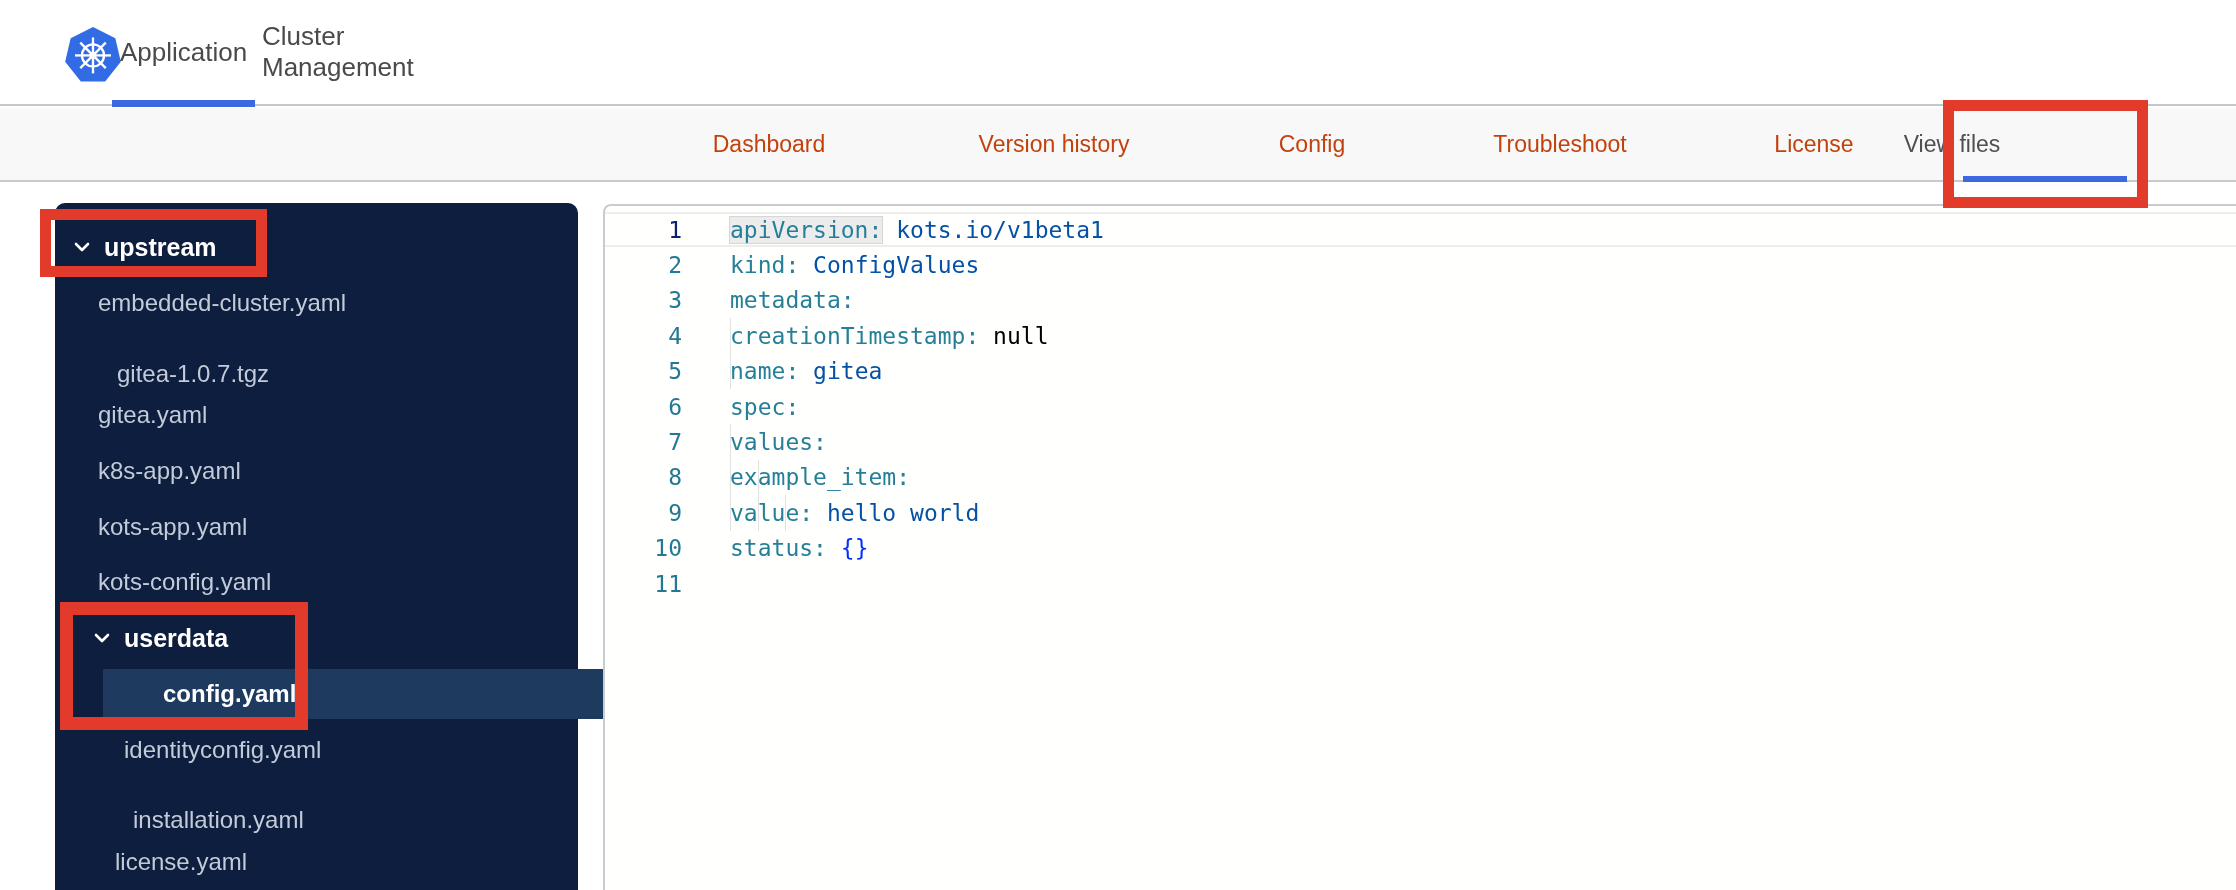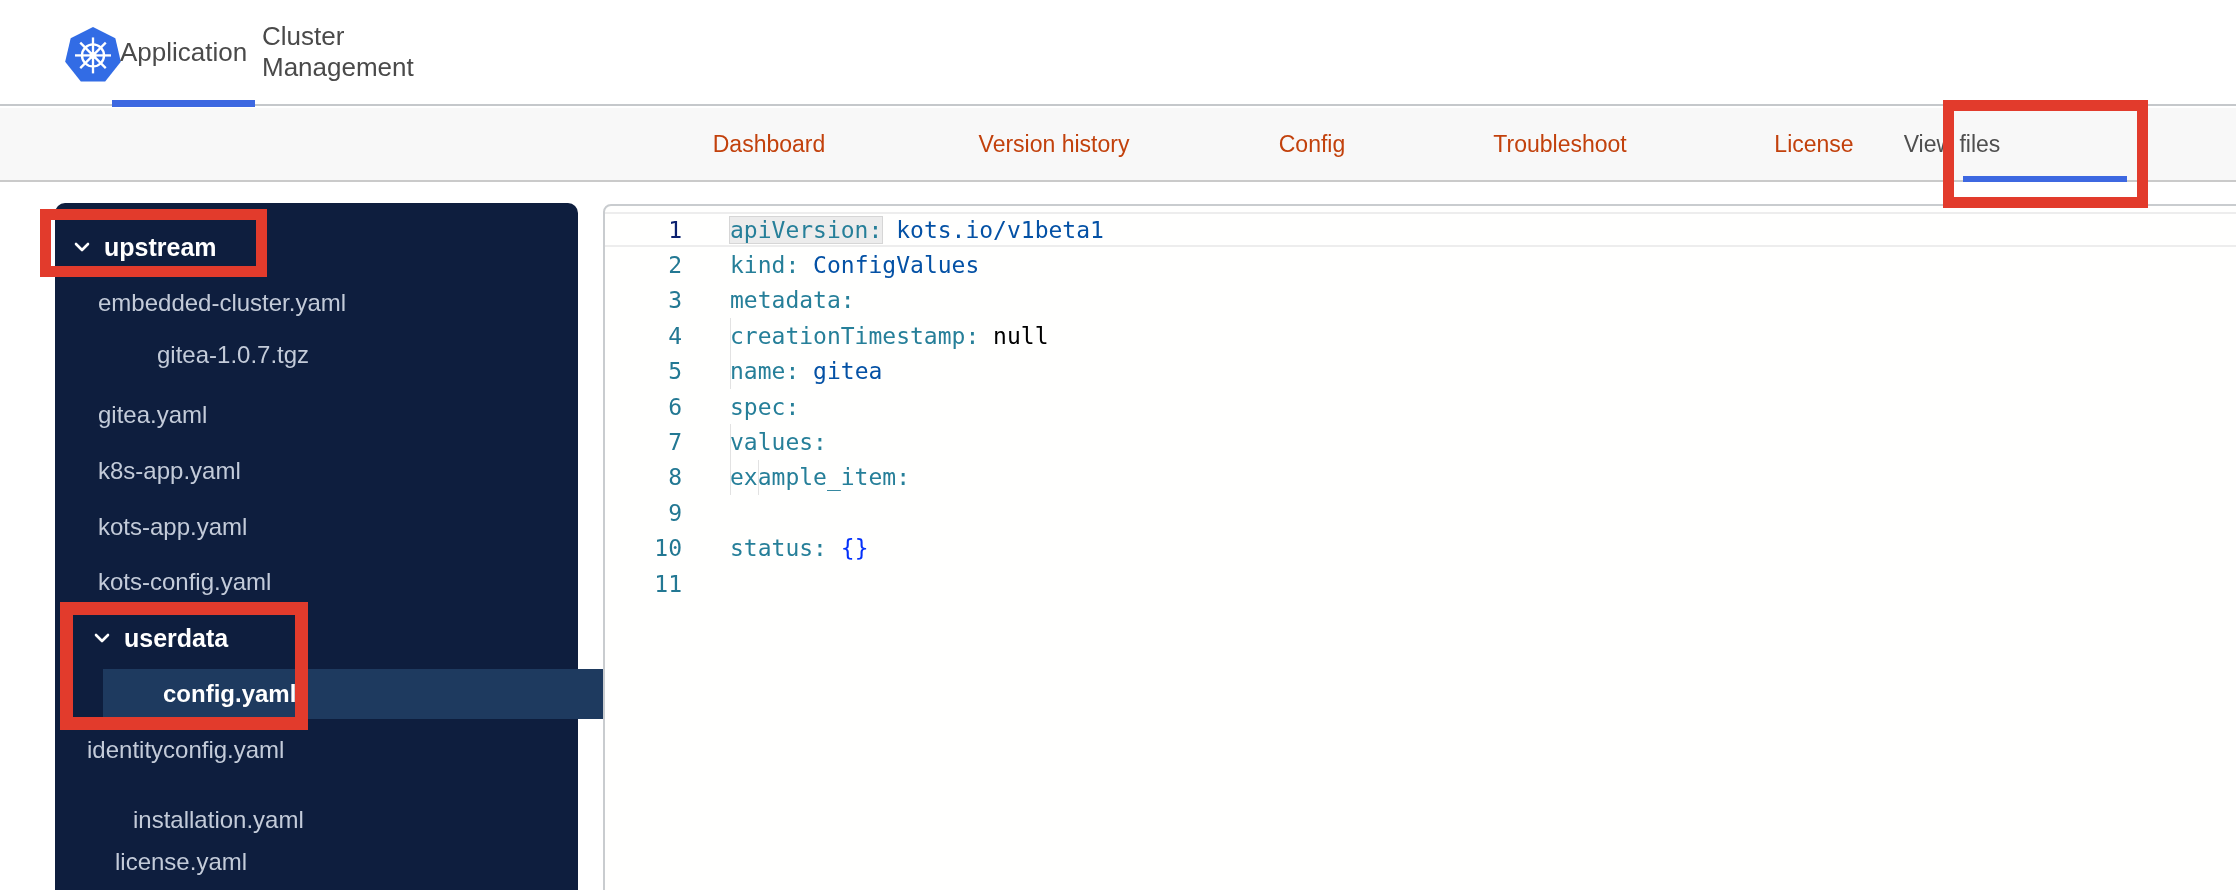--- a/index.html
+++ b/index.html
@@ -104,21 +104,21 @@
         <span class="chev">
           <svg width="20" height="14" viewBox="0 0 20 14">
             <polyline points="4,4 10,10 16,4" fill="none" stroke="#fff" stroke-width="2.6" stroke-linecap="round" stroke-linejoin="round"></polyline>
           </svg>
         </span>
         <span>upstream</span>
       </div>
       <div class="trow" style="top: 74.9px; padding-left: 43px;">
         <span>embedded-cluster.yaml</span>
       </div>
-      <div class="trow" style="top: 127px; padding-left: 62px; margin-left: 40px;">
+      <div class="trow" style="top: 146px; padding-left: 62px;">
         <span>gitea-1.0.7.tgz</span>
       </div>
       <div class="trow" style="top: 186.7px; padding-left: 43px; align-items: center;">
         <span>gitea.yaml</span>
       </div>
       <div class="trow" style="top: 242.6px; padding-left: 43px;">
         <span>k8s-app.yaml</span>
       </div>
       <div class="trow" style="top: 298.5px; padding-left: 43px;">
         <span>kots-app.yaml</span>
@@ -130,21 +130,21 @@
         <span class="chev">
           <svg width="20" height="14" viewBox="0 0 20 14">
             <polyline points="4,4 10,10 16,4" fill="none" stroke="#fff" stroke-width="2.6" stroke-linecap="round" stroke-linejoin="round"></polyline>
           </svg>
         </span>
         <span>userdata</span>
       </div>
       <div class="trow selected" style="top: 466.2px; padding-left: 60px;">
         <span>config.yaml</span>
       </div>
-      <div class="trow" style="top: 522.1px; padding-left: 32px;">
+      <div class="trow" style="top: 522.1px; padding-left: 69px;">
         <span>identityconfig.yaml</span>
       </div>
       <div class="trow" style="top: 592px; padding-left: 60px; margin-left: 18px;">
         <span>installation.yaml</span>
       </div>
       <div class="trow" style="top: 633.9px; padding-left: 60px;">
         <span>license.yaml</span>
       </div>
     </div>
 
@@ -176,20 +176,21 @@
       <div class="eline">
         <span class="ln">7</span>
         <span class="codecell"><span class="guide" style="left: calc(0ch + 48px);"></span>  <span class="tok-key">values:</span></span>
       </div>
       <div class="eline">
         <span class="ln">8</span>
         <span class="codecell"><span class="guide" style="left: calc(0ch + 48px);"></span><span class="guide" style="left: calc(2ch + 48px);"></span>    <span class="tok-key">example_item:</span></span>
       </div>
       <div class="eline">
         <span class="ln">9</span>
+        <span class="codecell"><span class="guide" style="left: calc(0ch + 48px);"></span><span class="guide" style="left: calc(2ch + 48px);"></span><span class="guide" style="left: calc(4ch + 48px);"></span>      <span class="tok-key">value:</span><span class="tok-plain"> </span><span class="tok-str">hello world</span></span>
       </div>
       <div class="eline">
         <span class="ln">10</span>
         <span class="codecell"><span class="tok-key">status:</span><span class="tok-plain"> </span><span class="tok-brk">{}</span></span>
       </div>
       <div class="eline">
         <span class="ln">11</span>
         <span class="codecell"></span>
       </div>
     </div>

